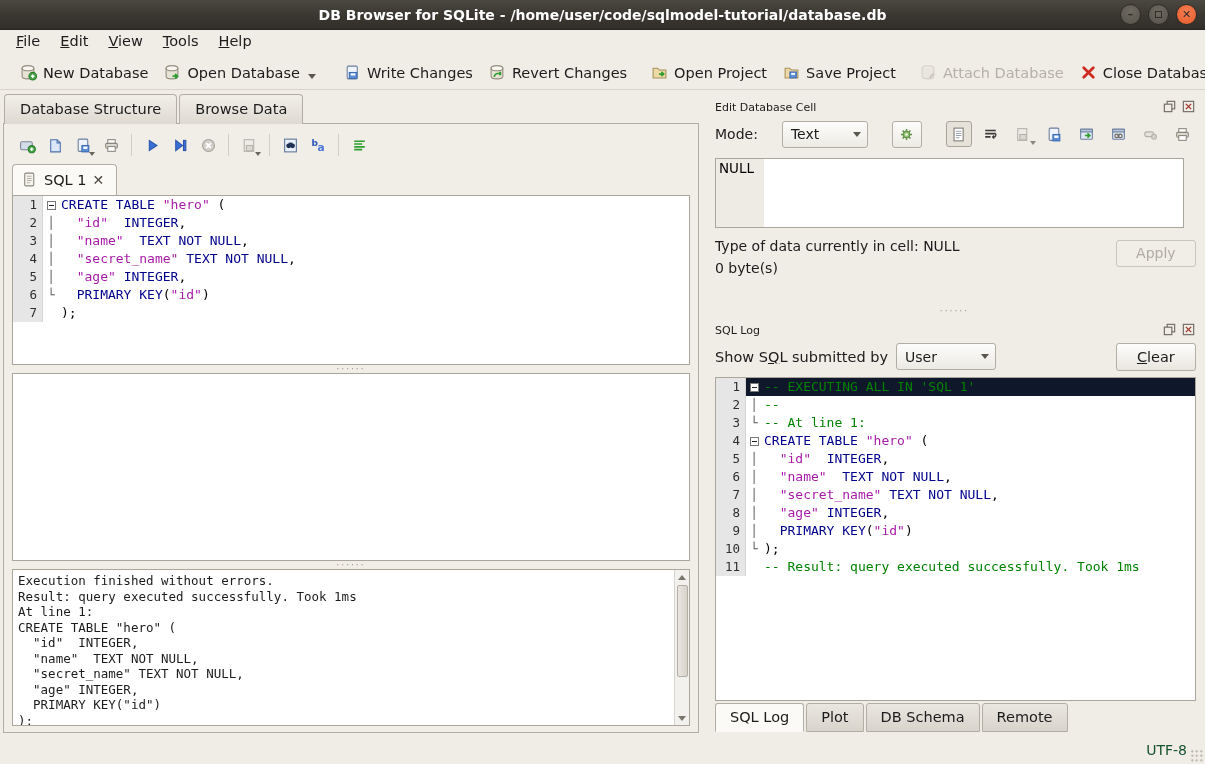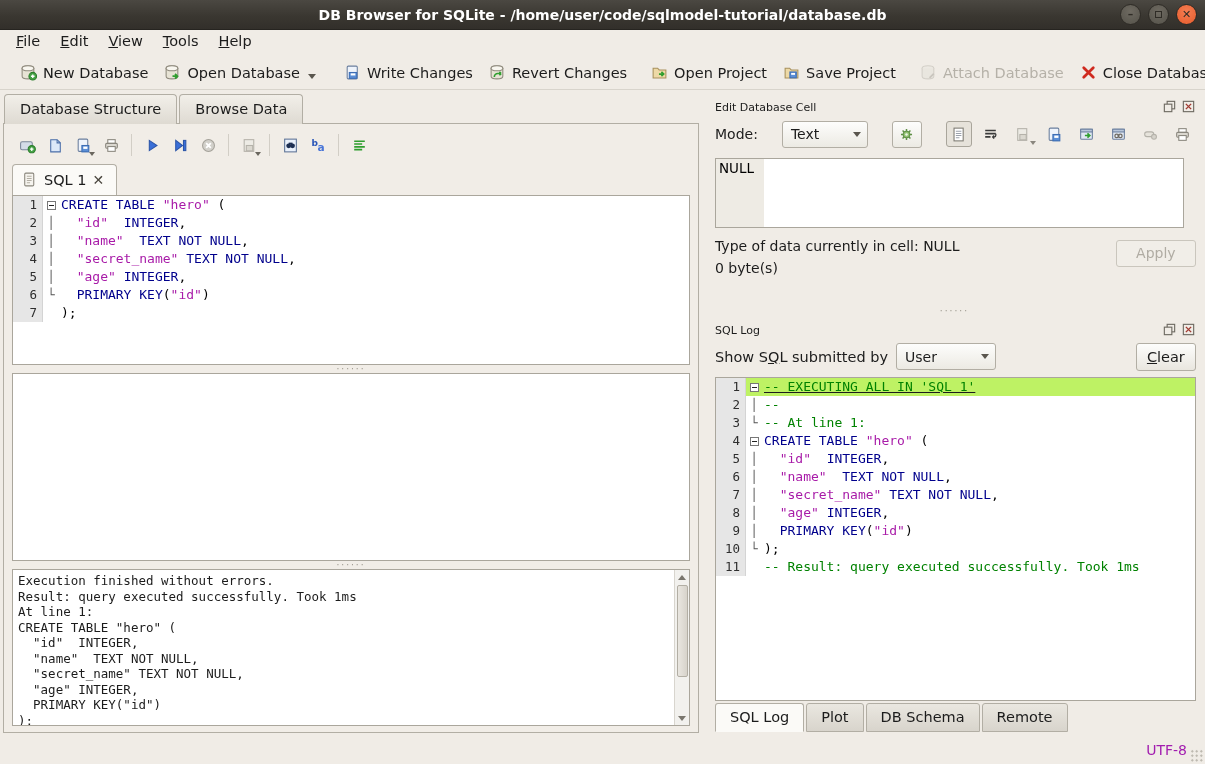--- a/index.html
+++ b/index.html
@@ -56,21 +56,21 @@
   .sqltab { display:flex; align-items:center; gap:6px; background:#fbfaf7; border:1px solid #b2aea4; border-bottom:none; border-radius:4px 4px 0 0; padding:5px 12px 6px 8px; font-size:14.5px; }
   .sqltab .close-x { color:#4a463e; font-weight:bold; font-size:14px; }
 
   
   .code-editor { background:#fff; border:1px solid #aaa69c; overflow:hidden; font-family:"DejaVu Sans Mono","Liberation Mono",monospace; font-size:13px; }
   #sql-code { flex:0 0 170px; }
   .cl { display:flex; height:18px; line-height:18px; white-space:pre; }
   .cl-n { flex:0 0 30px; background:#e6e6e6; color:#2e2e2e; text-align:right; padding-right:5px; font-size:12.5px; border-right:1px solid #d4d4d4; }
   .cl-f { flex:0 0 16px; color:#555; text-align:center; font-size:12px; position:relative; }
   .cl-c { flex:1; padding-left:2px; }
-  .cl-hl .cl-c, .cl-hl .cl-f { background:#bef264;text-decoration:underline; }
+  .cl-hl .cl-c, .cl-hl .cl-f { background:#0f172a; }
   .fbox { display:inline-block; width:9px; height:9px; border:1px solid #777; background:#fff; position:relative; vertical-align:-1px; }
   .fbox::after { content:''; position:absolute; left:1px; right:1px; top:3px; border-top:1px solid #222; }
   .tk-kw { color:#00008c; font-weight:normal; }
   .tk-str { color:#a81ba8; }
   .tk-cm { color:#008200; }
   .tk-pl { color:#000; }
 
   .hsplit { flex:0 0 8px; display:flex; align-items:center; justify-content:center; }
   .hsplit .dots { color:#9a968c; font-size:9px; letter-spacing:2px; line-height:4px; }
 
@@ -110,33 +110,33 @@
   .cell-type { font-size:14px; margin-bottom:6px; }
   .cell-size { font-size:14px; }
   .apply-btn { align-self:flex-start; width:80px; height:27px; background:#f1eee8; border:1px solid #cac6bd; border-radius:3px; color:#b0aca3; font-size:14px; text-align:center; line-height:25px; margin-top:2px; }
 
   .log-dock { flex:1; display:flex; flex-direction:column; min-height:0; }
   .filter-row { flex:0 0 40px; display:flex; align-items:center; padding:5px 2px 6px 4px; gap:8px; }
   .filter-label { font-size:14.5px; }
   .filter-label .mn { text-decoration:underline; }
   .user-combo { width:100px; justify-content:space-between; }
   .filter-spacer { flex:1; }
-  .clear-btn { width:60px; height:28px; background:linear-gradient(#fdfdfc,#e9e6df); border:1px solid #b2aea4; border-radius:3px; font-size:14.5px; display:flex; align-items:center; justify-content:center; }
+  .clear-btn { width:80px; height:28px; background:linear-gradient(#fdfdfc,#e9e6df); border:1px solid #b2aea4; border-radius:3px; font-size:14.5px; display:flex; align-items:center; justify-content:center; }
   .clear-btn span { display:inline-block; }
   .clear-btn span::first-letter { text-decoration:underline; }
 
   #log-code { flex:1; margin:0 2px 0 4px; min-height:0; }
 
   .bottom-tabs { flex:0 0 34px; display:flex; align-items:flex-start; padding:2px 0 0 4px; gap:2px; }
   .btab { padding:5px 14px 6px; background:linear-gradient(#eae7e0,#d8d4cc); border:1px solid #b2aea4; border-radius:3px 3px 0 0; font-size:14.5px; }
   .btab.active { background:#fbfaf7; border-bottom-color:#fbfaf7; }
 
   
   .statusbar { flex:0 0 29px; display:flex; align-items:center; justify-content:flex-end; padding-right:18px; position:relative; }
-  .status-enc { color:#a21caf; font-size:14px; }
+  .status-enc { color:#14532d; font-size:14px; }
   .grip { position:absolute; right:2px; bottom:2px; width:13px; height:13px; background-image:radial-gradient(#b9b5ac 1px, transparent 1.2px); background-size:4.5px 4.5px; }
 
   .vsplit { flex:0 0 3px; }
 </style>
 </head>
 <body>
 
 <div class="window">
 
   <div class="titlebar">

